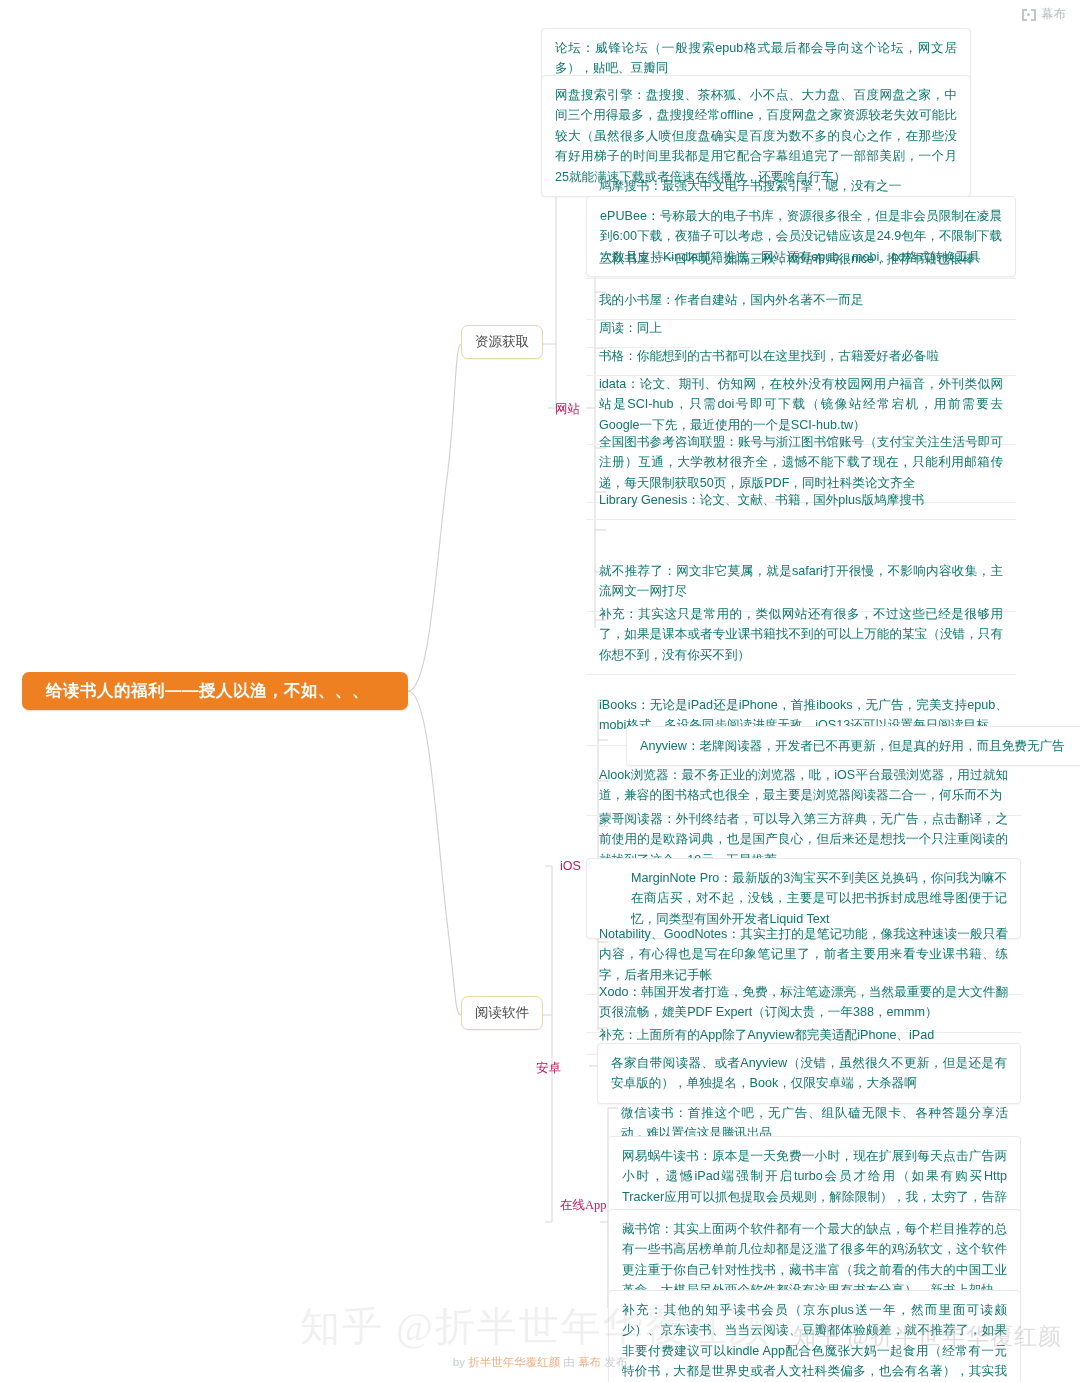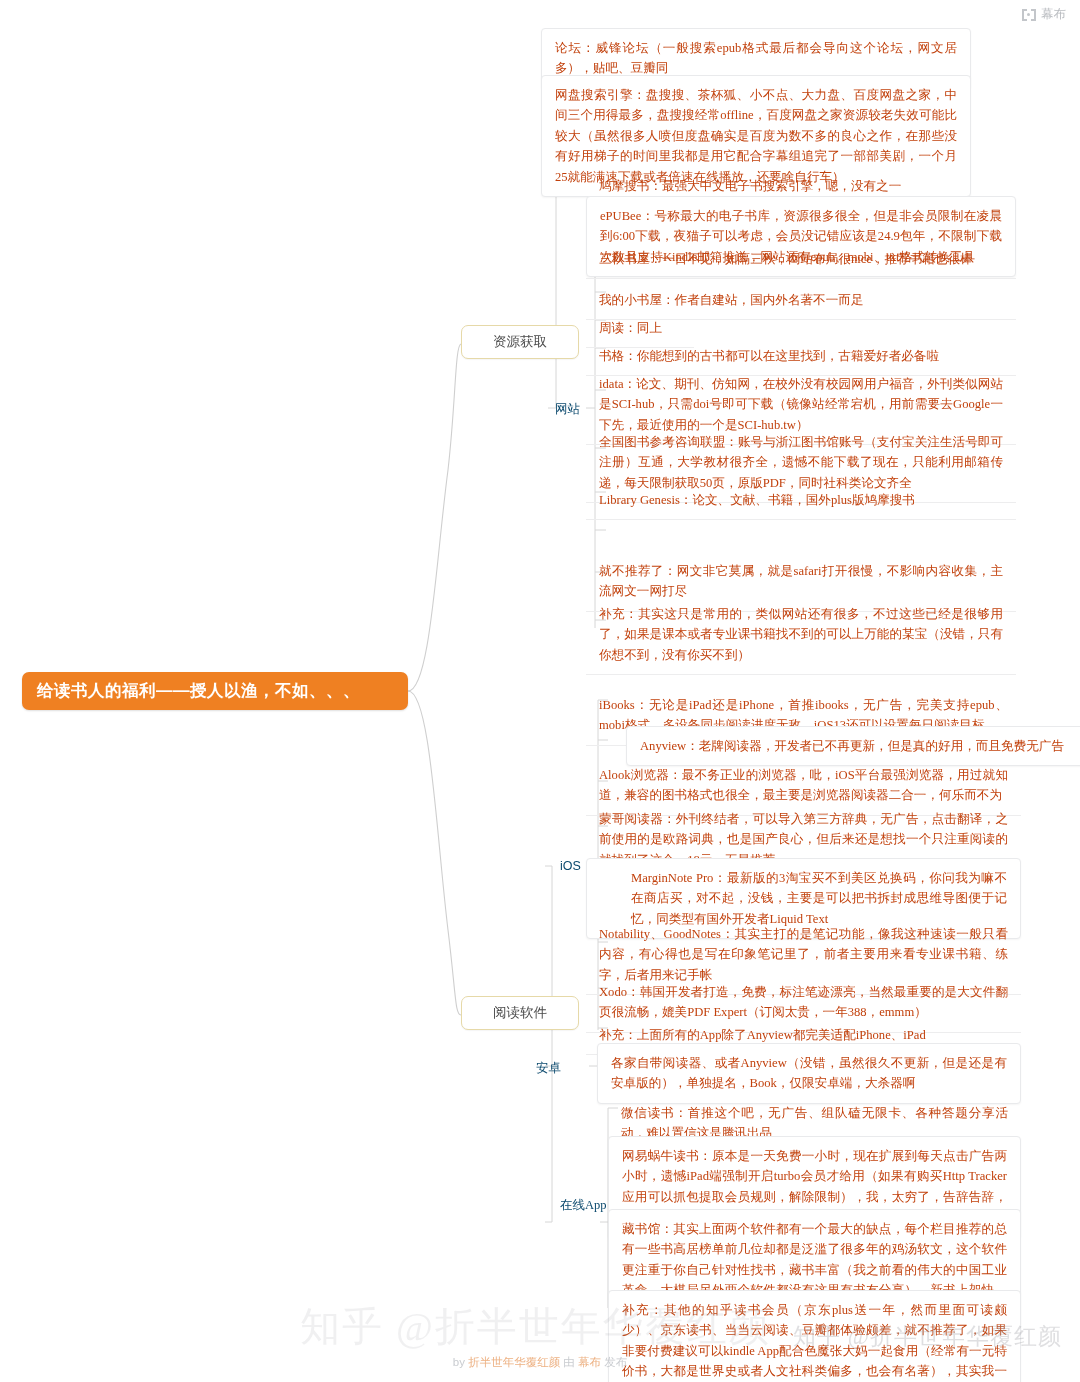--- a/index.html
+++ b/index.html
@@ -45,69 +45,68 @@
   #wires { position:absolute; left:0; top:0; width:1080px; height:1382px; pointer-events:none; }
 
   
   .root-node {
     position: absolute;
     left: 22px; top: 672px;
     width: 386px; height: 38px;
     background: #ef8022;
     border-radius: 7px;
     display: flex; align-items: center;
-    padding: 0 15px;
+    padding: 0 24px;
     color: #ffffff;
     font-size: 16.5px;
     font-weight: bold;
     letter-spacing: .5px;
     box-shadow: 0 1px 2px rgba(0,0,0,.13);
   }
 
   
   .branch-pill {
     position: absolute;
     border: 1.4px solid #e6d9a8;
     background: #ffffff;
     border-radius: 7px;
-    padding: 7px 31px;
+    padding: 7px 13px;
     font-size: 13.5px;
     color: #4a4a4a;
     white-space: nowrap;
     box-shadow: 0 1px 1px rgba(0,0,0,.04);
   }
   #branch-resource { left: 461px; top: 325px; }
   #branch-software { left: 461px; top: 996px; }
 
   
   .sub-label {
     position: absolute;
     font-size: 12.5px;
-    color: #0c4a6e;
+    color: #be185d;
     white-space: nowrap;
     padding: 3px 2px;
   }
   #label-website { left: 553px; top: 398px; }
   #label-ios     { left: 558px; top: 856px; }
   #label-android { left: 534px; top: 1057px; font-family: Liberation Mono, monospace; }
   #label-online  { left: 558px; top: 1194px; font-family: Liberation Serif, serif; }
 
   
   .leaf {
     position: absolute;
     background: #ffffff;
     border: 1px solid #e9eaec;
     border-radius: 4px;
     padding: 9px 13px;
     font-size: 12.6px;
     line-height: 1.62;
-    color: #c2410c;
+    color: #0f766e;
     text-align: justify;
     box-shadow: 0 1px 2px rgba(16,22,26,.045);
-    font-family: Liberation Serif, serif;
   }
   .leaf.bare {
     border: none;
     box-shadow: none;
     background: transparent;
     border-bottom: 1px solid #ededee;
     border-radius: 0;
   }
 
   

